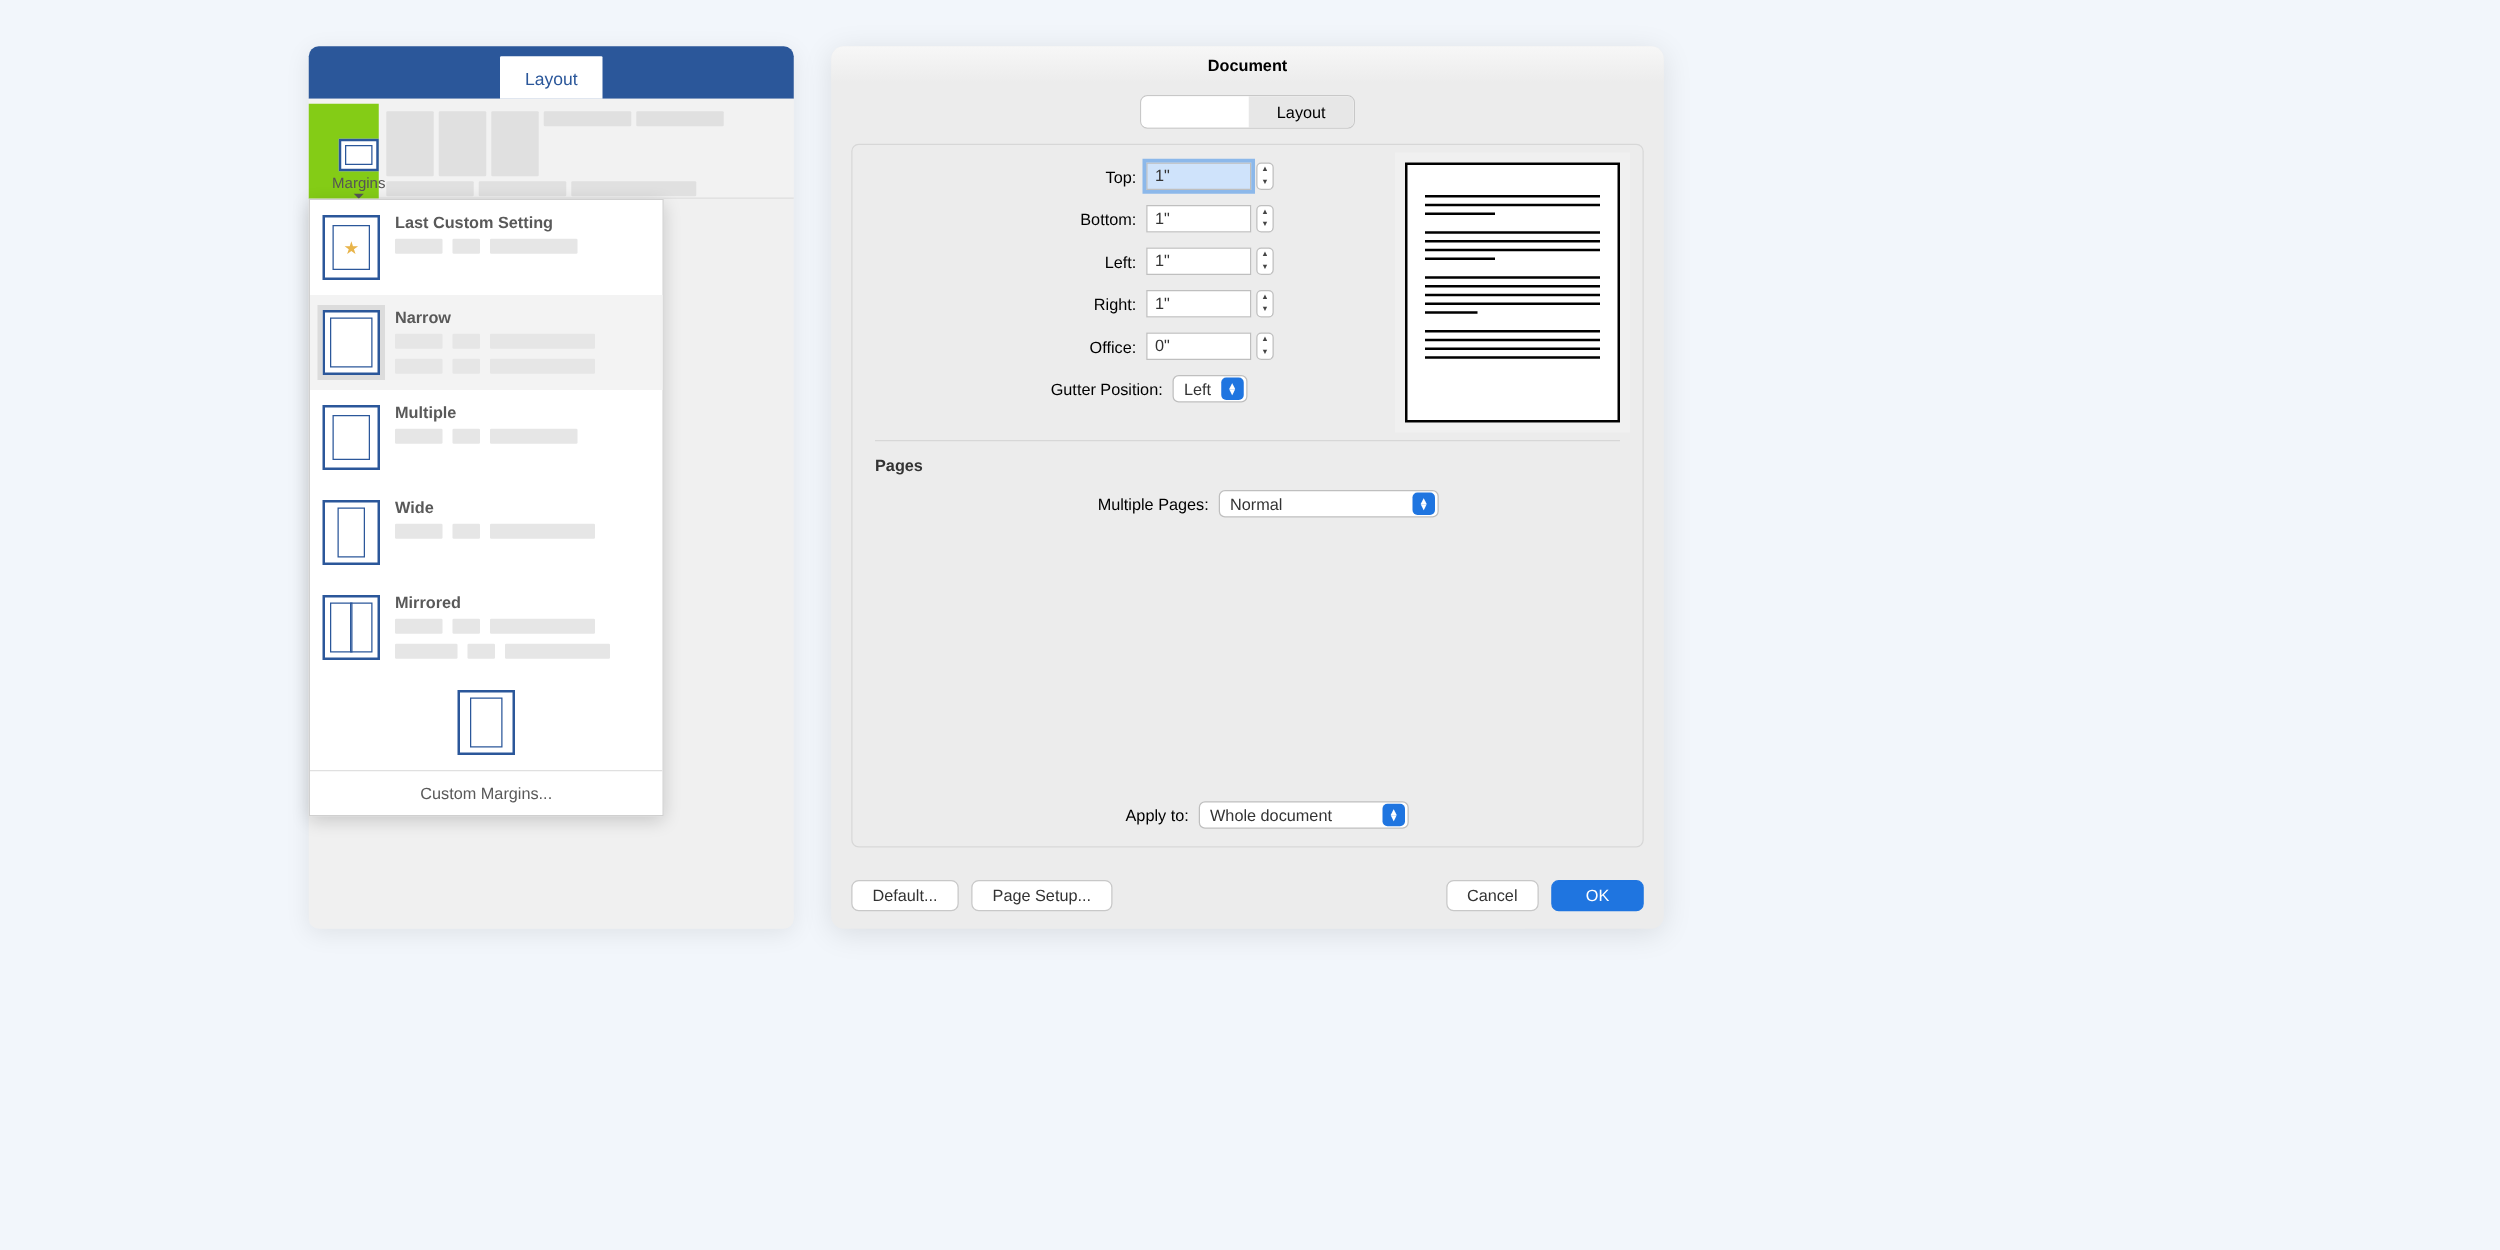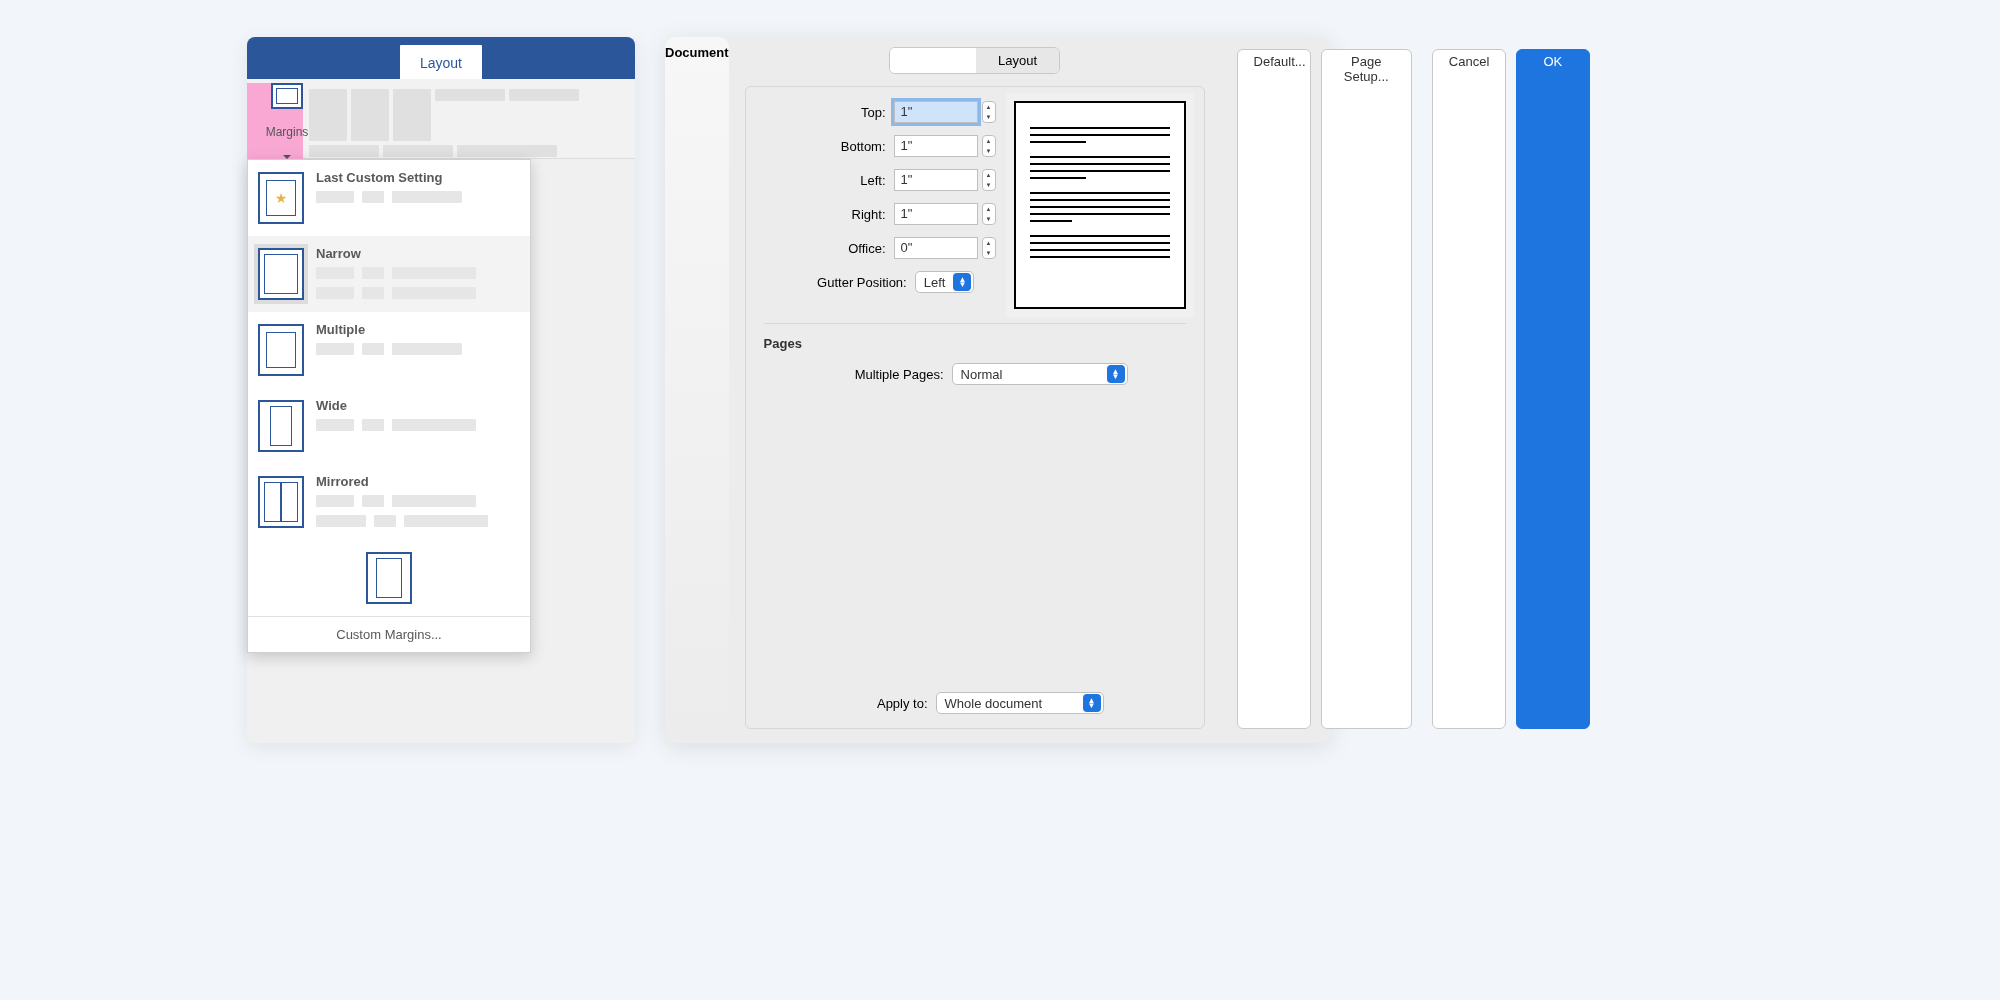--- a/index.html
+++ b/index.html
@@ -42,27 +42,27 @@
 }
 .ribbon-body {
   background: #f2f2f2;
   height: 80px;
   border-bottom: 1px solid #ddd;
   display: flex;
   align-items: flex-start;
   padding: 4px 0 0 0;
 }
 .margins-btn-wrap {
-  background: #f9a8d4;
+  background: #84cc16;
   width: 56px;
   height: 76px;
   display: flex;
   flex-direction: column;
   align-items: center;
-  justify-content: space-between;
+  justify-content: flex-end;
   gap: 2px;
   padding-left: 24px;
 }
 .margins-ico {
   width: 32px;
   height: 26px;
   border: 2px solid #2b579a;
   background: #fff;
   position: relative;
 }
@@ -164,20 +164,21 @@
 .dialog {
   position: absolute;
   left: 665px;
   top: 37px;
   width: 666px;
   height: 706px;
   background: #ececec;
   border-radius: 10px;
   box-shadow: 0 4px 24px rgba(0,0,0,0.10);
   display: flex;
+  flex-direction: column;
 }
 .dlg-title {
   text-align: center;
   font-weight: 700;
   font-size: 13px;
   padding: 8px 0 6px 0;
   color: #000;
   background: linear-gradient(#f7f7f7,#ececec);
   border-radius: 10px 10px 0 0;
 }

